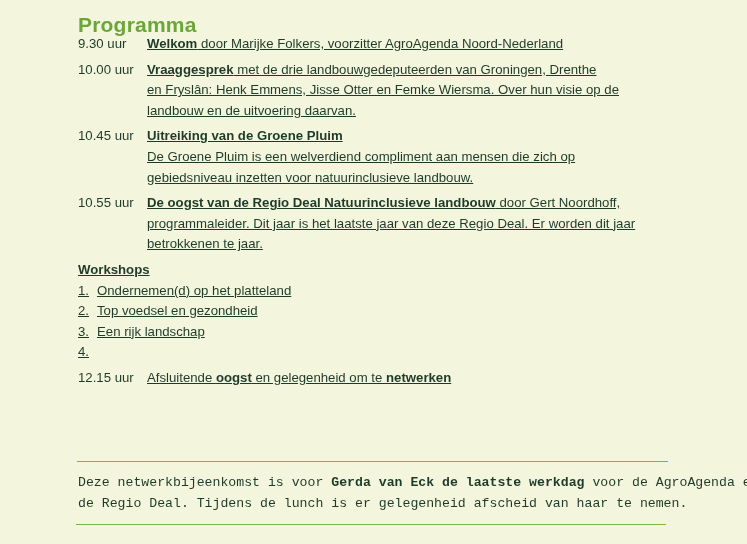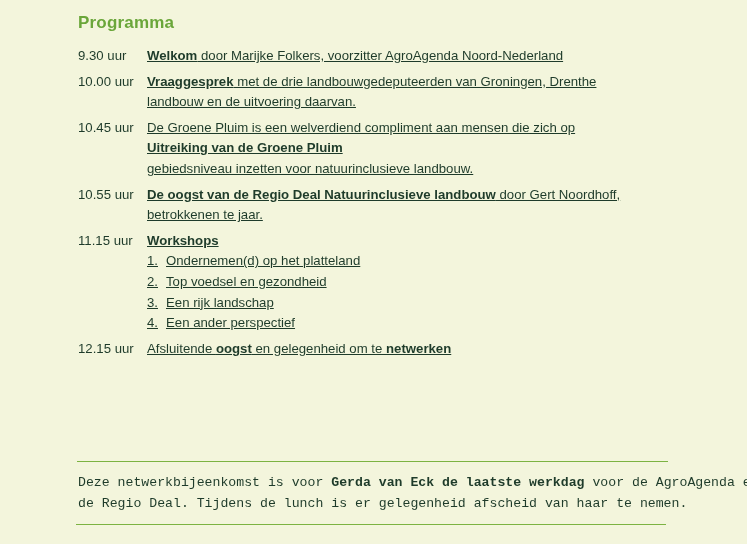--- a/index.html
+++ b/index.html
@@ -6,24 +6,24 @@
   body {
     width: 747px; height: 544px; overflow: hidden;
     background: #f3f5dc;
     font-family: "Liberation Sans", sans-serif;
     color: #1e3b2a;
     font-size: 13.2px;
     position: relative;
   }
   .heading {
     position: absolute; left: 78px; top: 13px;
-    font-size: 17px; font-weight: bold; color: #6aa63a;
+    font-size: 21px; font-weight: bold; color: #6aa63a;
     letter-spacing: 0.2px;
   }
-  .program { position: absolute; left: 78px; top: 46px; width: 600px; }
+  .program { position: absolute; left: 78px; top: 34px; width: 600px; }
   .row { display: flex; line-height: 20.6px; margin-bottom: 5px; }
   .time { width: 69px; flex: none; }
   .desc { flex: 1; text-decoration: underline; }
   b { font-weight: bold; }
   .line { display: block; white-space: nowrap; }
   .ol-item { display: flex; white-space: nowrap; }
   .ol-num { width: 19px; flex: none; }
   .rule { position: absolute; height: 1.4px; background: #7cb342; }
   .rule.top { left: 77px; top: 461px; width: 591px; }
   .rule.bottom { left: 76px; top: 524px; width: 590px; }
@@ -38,57 +38,57 @@
     <div class="row">
       <div class="time">9.30 uur</div>
       <div class="desc">
         <span class="line"><b>Welkom</b><span> door Marijke Folkers, voorzitter AgroAgenda Noord-Nederland</span></span>
       </div>
     </div>
     <div class="row">
       <div class="time">10.00 uur</div>
       <div class="desc">
         <span class="line"><b>Vraaggesprek</b><span> met de drie landbouwgedeputeerden van Groningen, Drenthe</span></span>
+        <span class="line"><span>en Fryslân: Henk Emmens, Jisse Otter en Femke Wiersma. Over hun visie op de</span></span>
         <span class="line"><span>landbouw en de uitvoering daarvan.</span></span>
       </div>
     </div>
     <div class="row">
       <div class="time">10.45 uur</div>
       <div class="desc">
+        <span class="line"><b>Uitreiking van de Groene Pluim</b></span>
         <span class="line"><span>De Groene Pluim is een welverdiend compliment aan mensen die zich op</span></span>
-        <span class="line"><b>Uitreiking van de Groene Pluim</b></span>
         <span class="line"><span>gebiedsniveau inzetten voor natuurinclusieve landbouw.</span></span>
       </div>
     </div>
     <div class="row">
       <div class="time">10.55 uur</div>
       <div class="desc">
         <span class="line"><b>De oogst van de Regio Deal Natuurinclusieve landbouw</b><span> door Gert Noordhoff,</span></span>
+        <span class="line"><span>programmaleider. Dit jaar is het laatste jaar van deze Regio Deal. Er worden dit jaar</span></span>
         <span class="line"><span>betrokkenen te jaar.</span></span>
       </div>
     </div>
     <div class="row">
-      <div class="time">11.15 uur</div>
       <div class="desc">
         <span class="line"><b>Workshops</b></span>
         <div class="ol-item">
           <span class="ol-num">1.</span>
           <span>Ondernemen(d) op het platteland</span>
         </div>
         <div class="ol-item">
           <span class="ol-num">2.</span>
           <span>Top voedsel en gezondheid</span>
         </div>
         <div class="ol-item">
           <span class="ol-num">3.</span>
           <span>Een rijk landschap</span>
         </div>
         <div class="ol-item">
           <span class="ol-num">4.</span>
-          <span>Een ander perspectief</span>
         </div>
       </div>
     </div>
     <div class="row">
       <div class="time">12.15 uur</div>
       <div class="desc">
         <span class="line"><span>Afsluitende </span><b>oogst</b><span> en gelegenheid om te </span><b>netwerken</b></span>
       </div>
     </div>
   </div>

